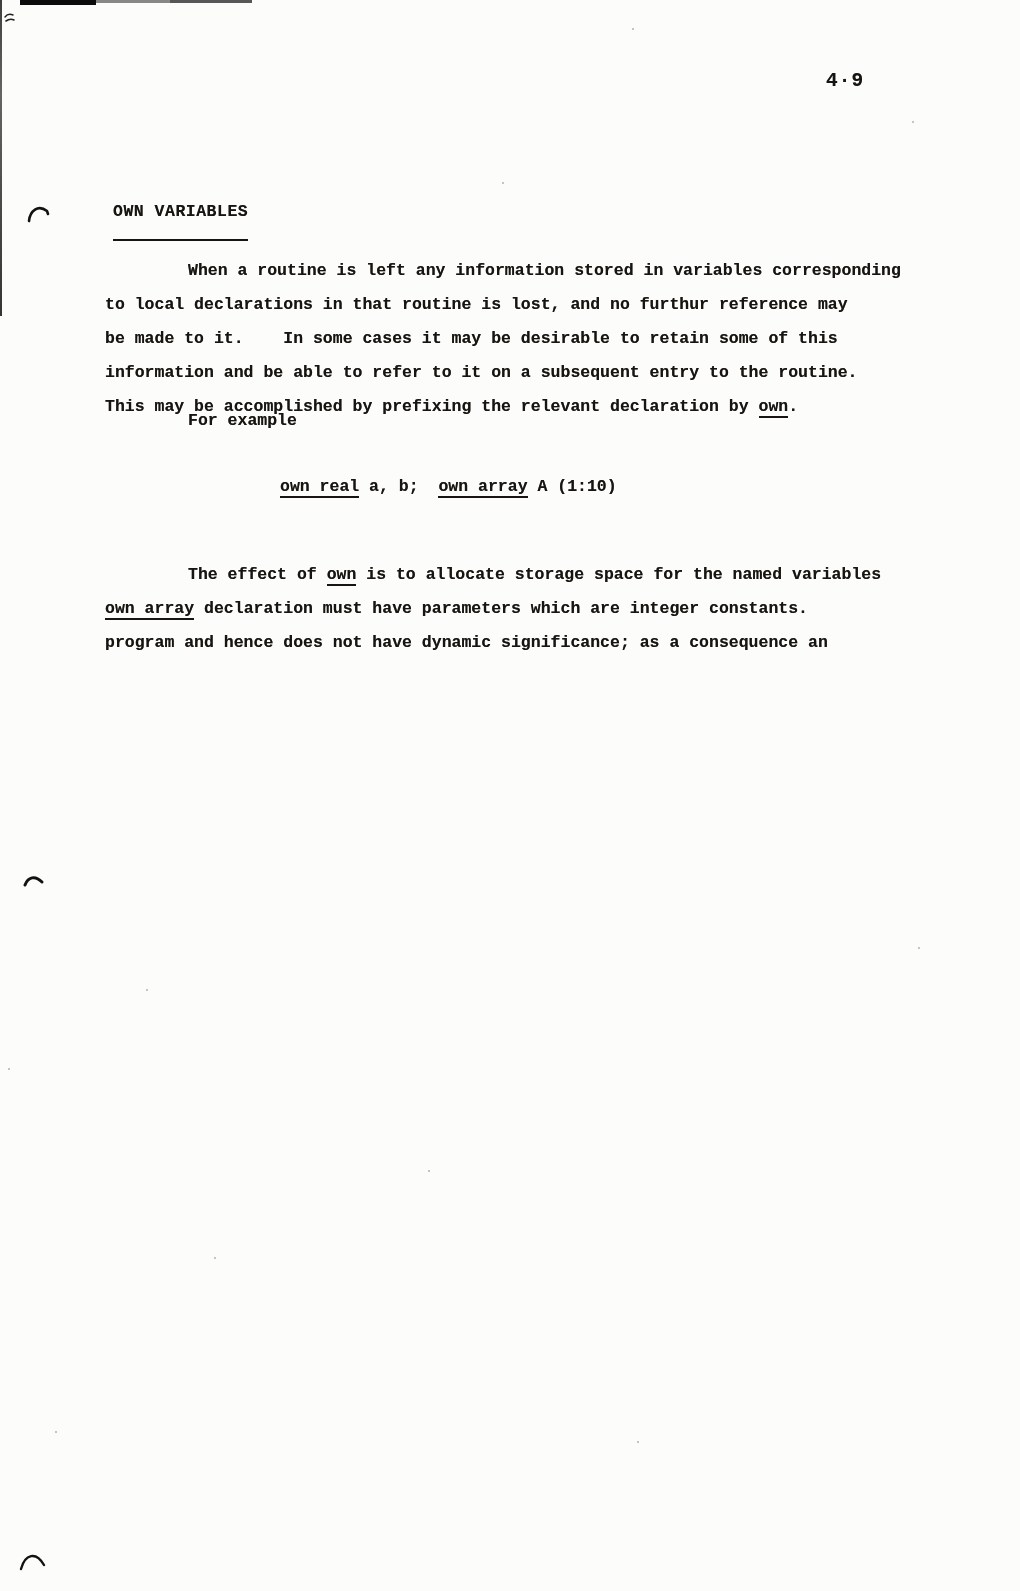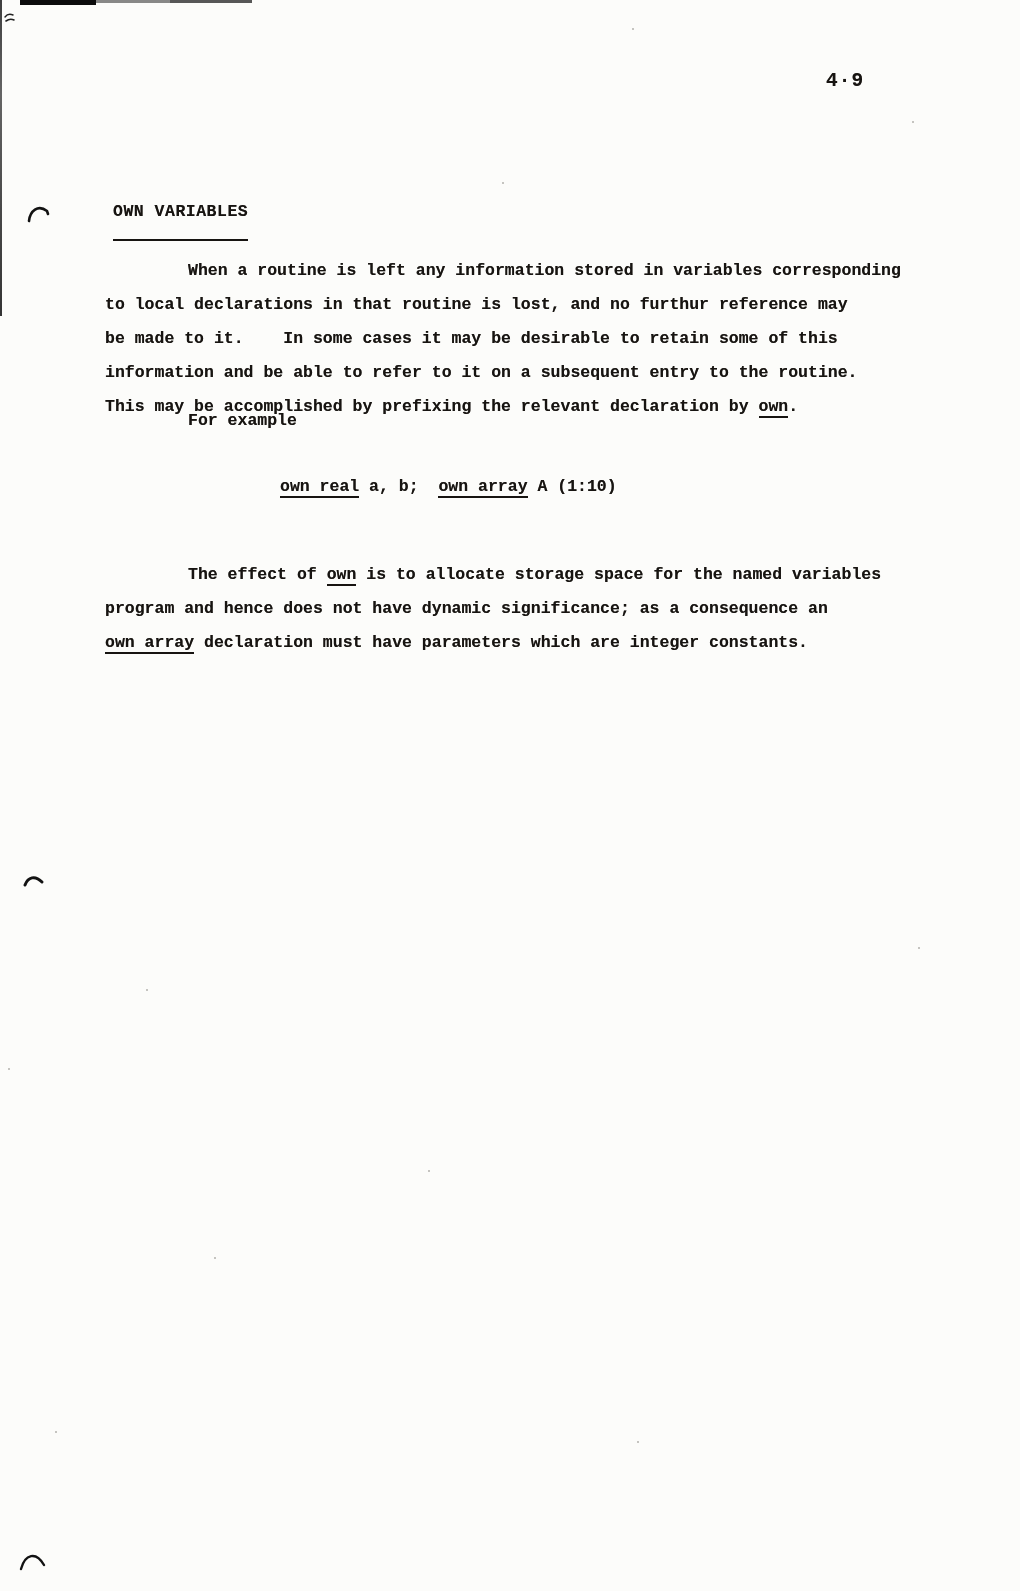--- a/index.html
+++ b/index.html
@@ -78,22 +78,22 @@
       <div class="tline"><span>information and be able to refer to it on a subsequent entry to the routine.</span></div>
       <div class="tline"><span>This may be accomplished by prefixing the relevant declaration by </span><span class="u">own</span><span>.</span></div>
     </div>
 
   <div class="forex">For example</div>
 
   <div class="code"><span class="u">own real</span><span> a, b;  </span><span class="u">own array</span><span> A (1:10)</span></div>
 
   <div class="para p2">
       <div class="tline indent"><span>The effect of </span><span class="u">own</span><span> is to allocate storage space for the named variables</span></div>
+      <div class="tline"><span class="u">own array</span><span> declaration must have parameters which are integer constants.</span></div>
       <div class="tline"><span>program and hence does not have dynamic significance; as a consequence an</span></div>
-      <div class="tline"><span class="u">own array</span><span> declaration must have parameters which are integer constants.</span></div>
     </div>
 
   <svg class="pen-mark" style="left:27px; top:202px;" width="26" height="24" viewBox="0 0 26 24">
     <path d="M2,19 C3,9 11,2 20,9 L21,12" fill="none" stroke="#121212" stroke-width="2.6" stroke-linecap="round"></path>
   </svg>
   <svg class="pen-mark" style="left:23px; top:872px;" width="24" height="20" viewBox="0 0 24 20">
     <path d="M2,13 C5,5 12,3 19,10" fill="none" stroke="#121212" stroke-width="3" stroke-linecap="round"></path>
   </svg>
   <svg class="pen-mark" style="left:19px; top:1550px;" width="30" height="24" viewBox="0 0 30 24">
     <path d="M2,19 C6,4 17,1 25,15" fill="none" stroke="#121212" stroke-width="2.4" stroke-linecap="round"></path>

